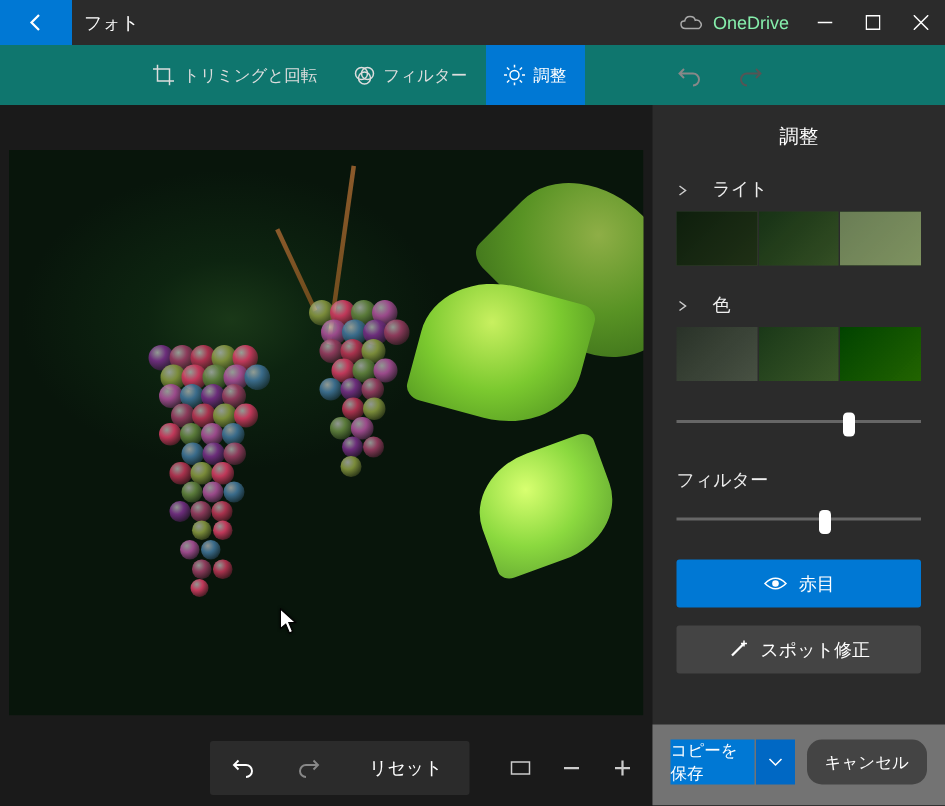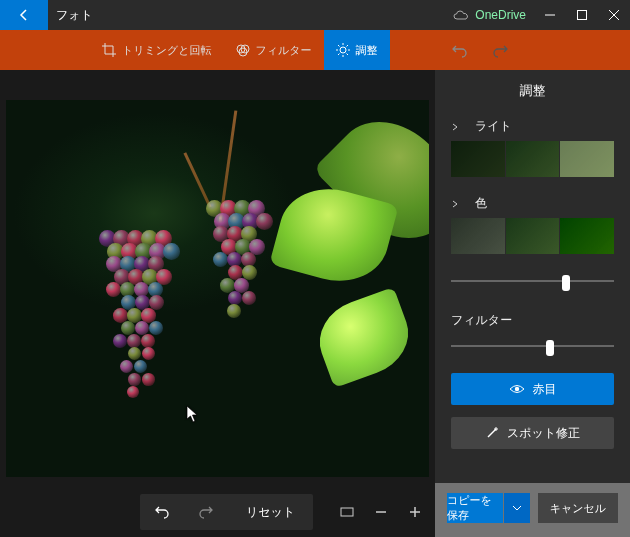--- a/index.html
+++ b/index.html
@@ -2,21 +2,21 @@
 <html><head>
 <meta charset="utf-8">
 <style>
 * { margin:0; padding:0; box-sizing:border-box; font-family:"Yu Gothic UI","Segoe UI",sans-serif; }
 body { background:#1a1a1a; width:630px; height:537px; overflow:hidden; color:#fff; font-size:12px; }
 .titlebar { height:30px; background:#2b2b2b; display:flex; align-items:center; }
 .back-btn { width:48px; height:30px; background:#0078d4; display:flex; align-items:center; justify-content:center; }
 .title { padding-left:8px; flex:1; font-size:12px; color:#fff; }
 .cloud-area { display:flex; align-items:center; gap:6px; padding:0 8px; color:#86efac; }
 .winbtn { width:32px; height:30px; display:flex; align-items:center; justify-content:center; color:#fff; }
-.toolbar { height:40px; background:#c2410c; display:flex; align-items:center; padding-left:90px; gap:0; }
+.toolbar { height:40px; background:#0f766e; display:flex; align-items:center; padding-left:90px; gap:0; }
 .tool { height:40px; padding:0 12px; display:flex; align-items:center; gap:6px; color:#ddd; font-size:11px; }
 .tool.active { background:#0078d4; color:#fff; }
 .tool .ico { width:14px; height:14px; display:flex; align-items:center; justify-content:center; }
 .main { display:flex; height:calc(537px - 70px); }
 .canvas-area { flex:1; background:#1a1a1a; display:flex; flex-direction:column; }
 .canvas-img { flex:1; margin:30px 6px 10px 6px; position:relative; overflow:hidden; }
 .photo { width:100%; height:100%; background:radial-gradient(ellipse 140px 100px at 35% 30%, #1a3818 0%, #0d2410 40%, #08150b 100%); position:relative; }
 .leaf { position:absolute; background:radial-gradient(circle at 40% 30%, #c8f060 0%, #7bc92f 50%, #4a8b1e 100%); border-radius:50% 10% 50% 10%; }
 .leaf1 { width:110px; height:90px; right:40px; top:90px; transform:rotate(15deg); }
 .leaf2 { width:90px; height:75px; right:20px; top:200px; transform:rotate(-20deg); background:radial-gradient(circle at 40% 30%, #d8ff70 0%, #8bd93f 50%, #5a9b2e 100%); }
@@ -53,21 +53,21 @@
 .slider { position:relative; height:18px; }
 .track { position:absolute; left:0; right:0; top:8px; height:2px; background:#666; }
 .thumb-dot { position:absolute; top:3px; width:8px; height:16px; background:#fff; border-radius:3px; }
 .btn { height:32px; display:flex; align-items:center; justify-content:center; gap:8px; font-size:12px; border-radius:2px; margin:6px 16px; }
 .btn-primary { background:#0078d4; color:#fff; }
 .btn-secondary { background:#444; color:#fff; }
 .side-footer { margin-top:auto; padding:10px 12px 14px 12px; display:flex; gap:8px; background:#737373; }
 .save-grp { display:flex; flex:1; }
 .save-btn { flex:1; background:#0078d4; height:30px; display:flex; align-items:center; justify-content:center; font-size:11px; color:#fff; }
 .save-dd { width:26px; background:#0068c4; display:flex; align-items:center; justify-content:center; margin-left:1px; }
-.cancel-btn { background:#444; height:30px; padding:0 12px; display:flex; align-items:center; justify-content:center; font-size:11px; }
+.cancel-btn { background:#444; height:30px; padding:0 12px; display:flex; align-items:center; justify-content:center; font-size:11px;border-radius:10px; }
 svg { display:block; }
 </style>
 </head>
 <body>
 
 <div class="titlebar">
   <div class="back-btn">
     <svg width="16" height="16" viewBox="0 0 16 16">
         <path d="M10 3 L5 8 L10 13" stroke="#fff" stroke-width="1.5" fill="none"></path>
       </svg>

